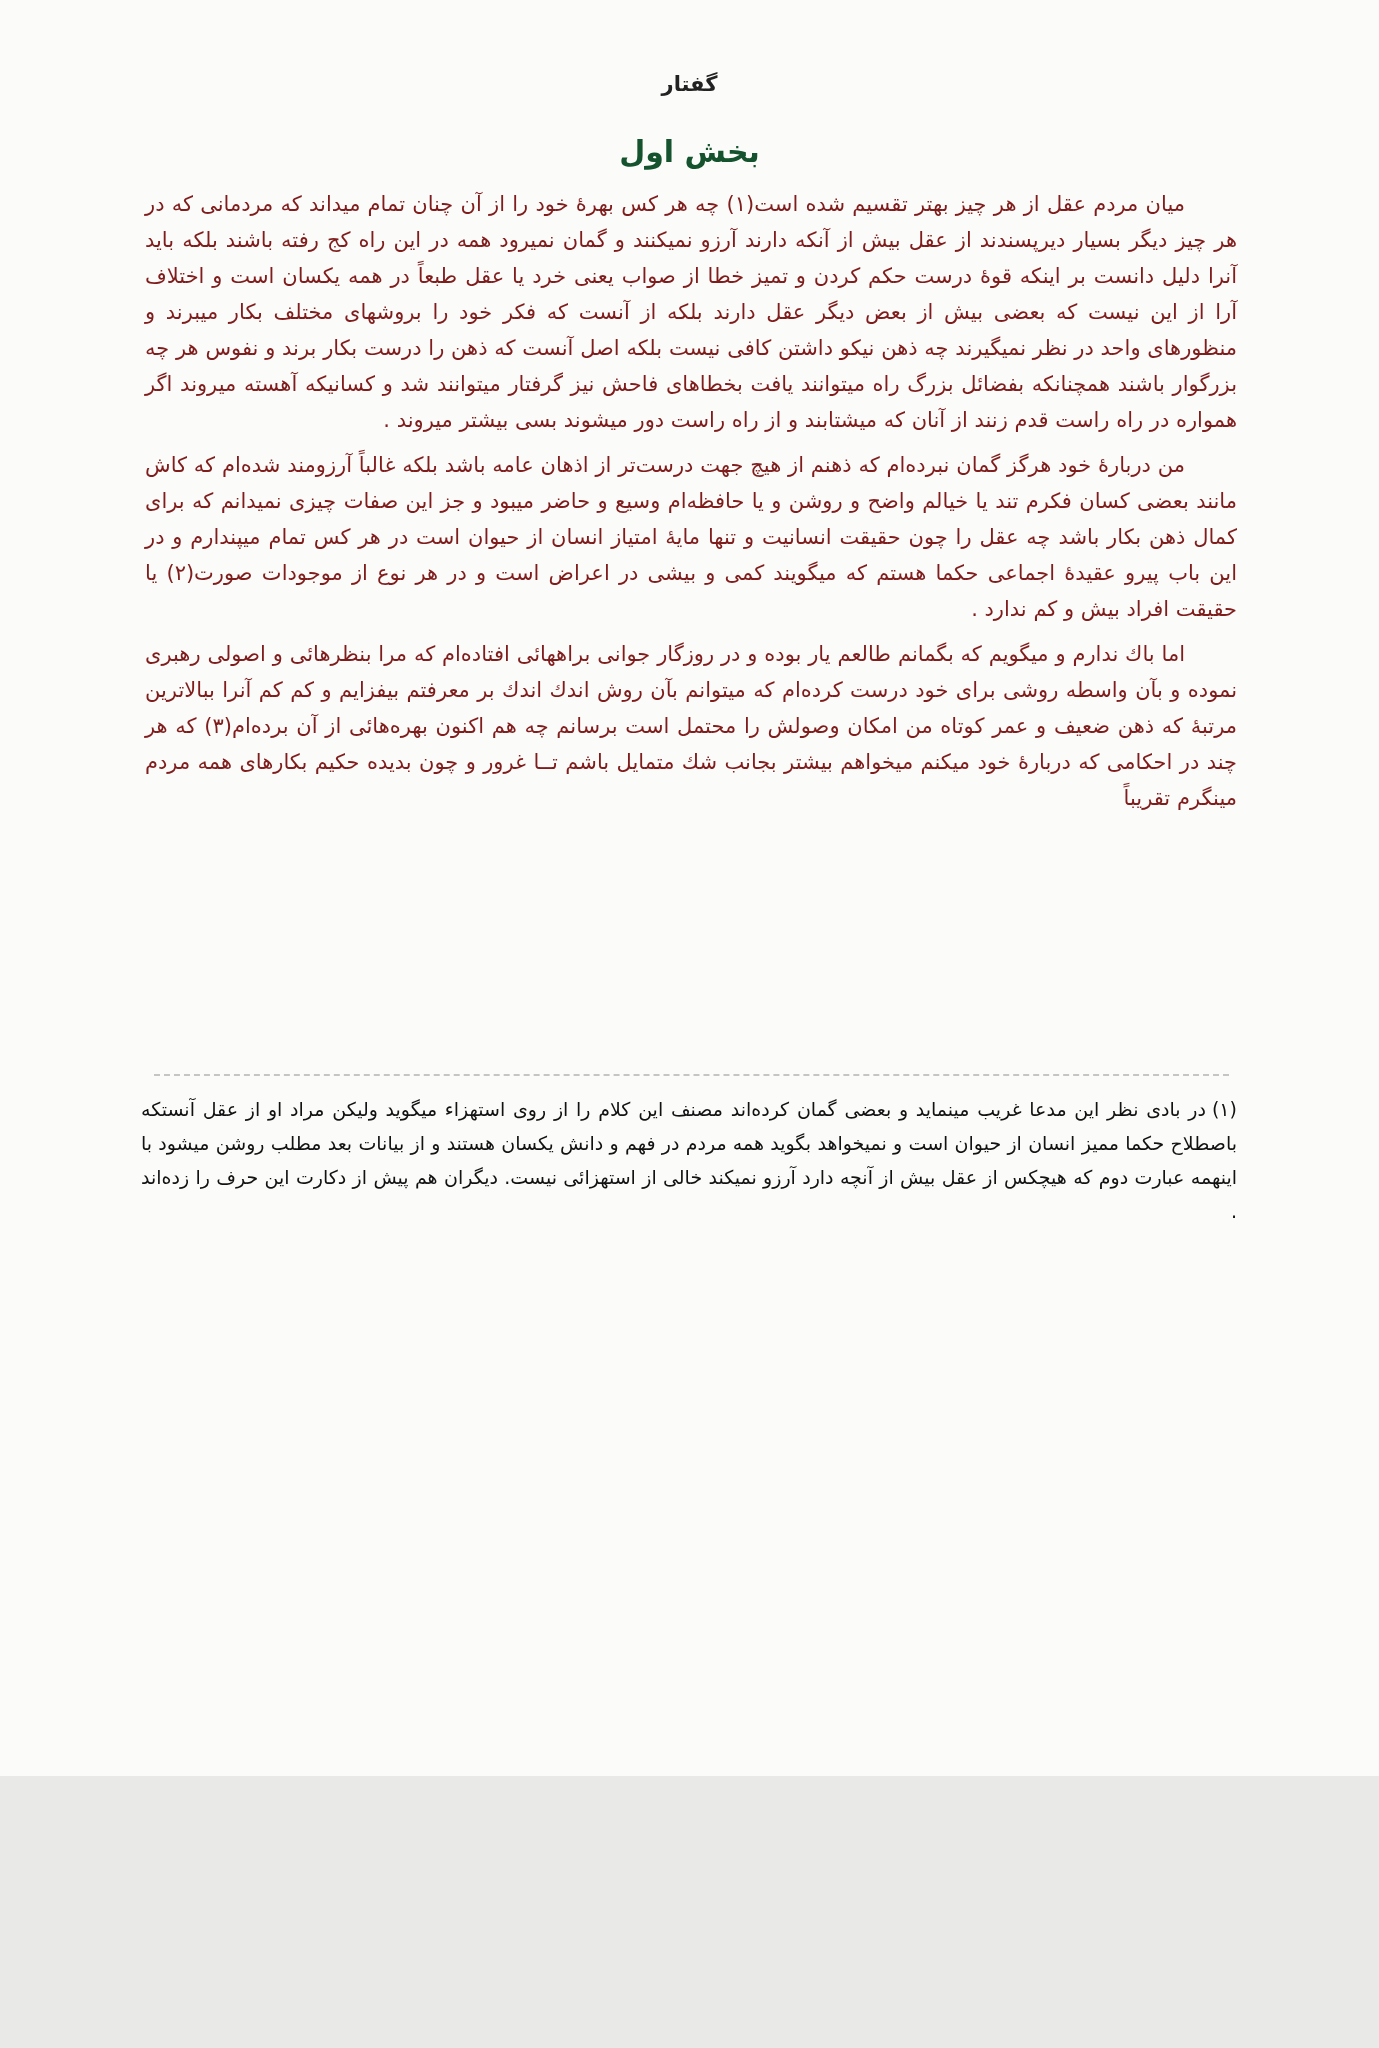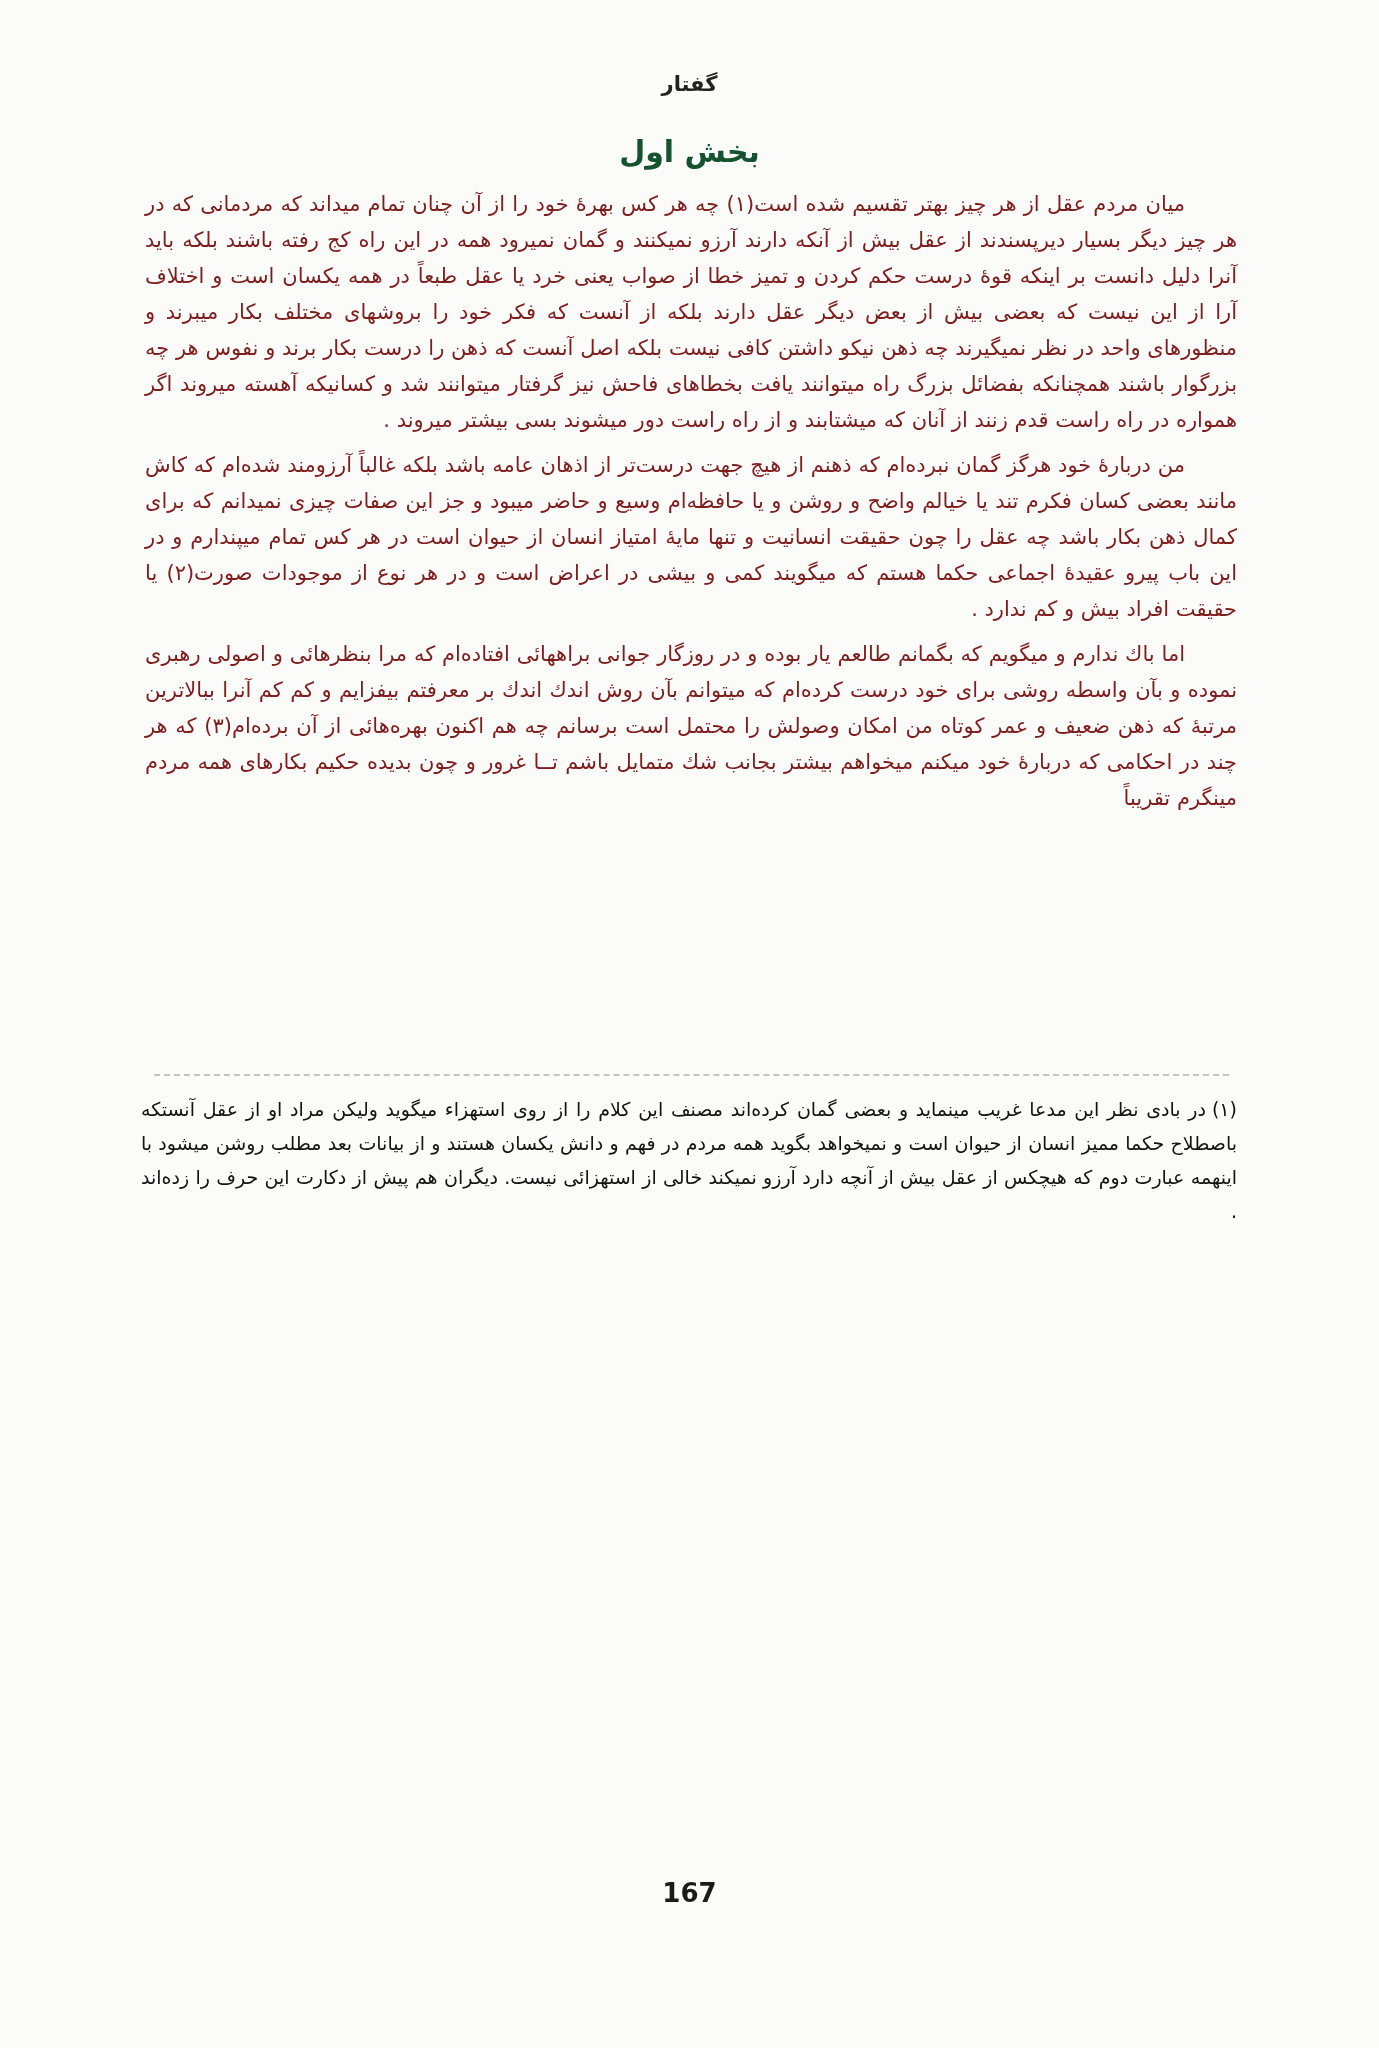--- a/index.html
+++ b/index.html
@@ -4,21 +4,21 @@
 <style>
   html, body {
     margin: 0;
     padding: 0;
     background: #e9e9e7;
     font-family: "DejaVu Sans", sans-serif;
   }
   .page {
     position: relative;
     width: 1379px;
-    height: 2048px;
+    height: 1776px;
     margin: 0 auto;
     background: #fbfbf9;
     color: #1a1a1a;
     direction: rtl;
     overflow: hidden;
     box-sizing: border-box;
   }
   .running-header {
     position: absolute;
     top: 72px;

